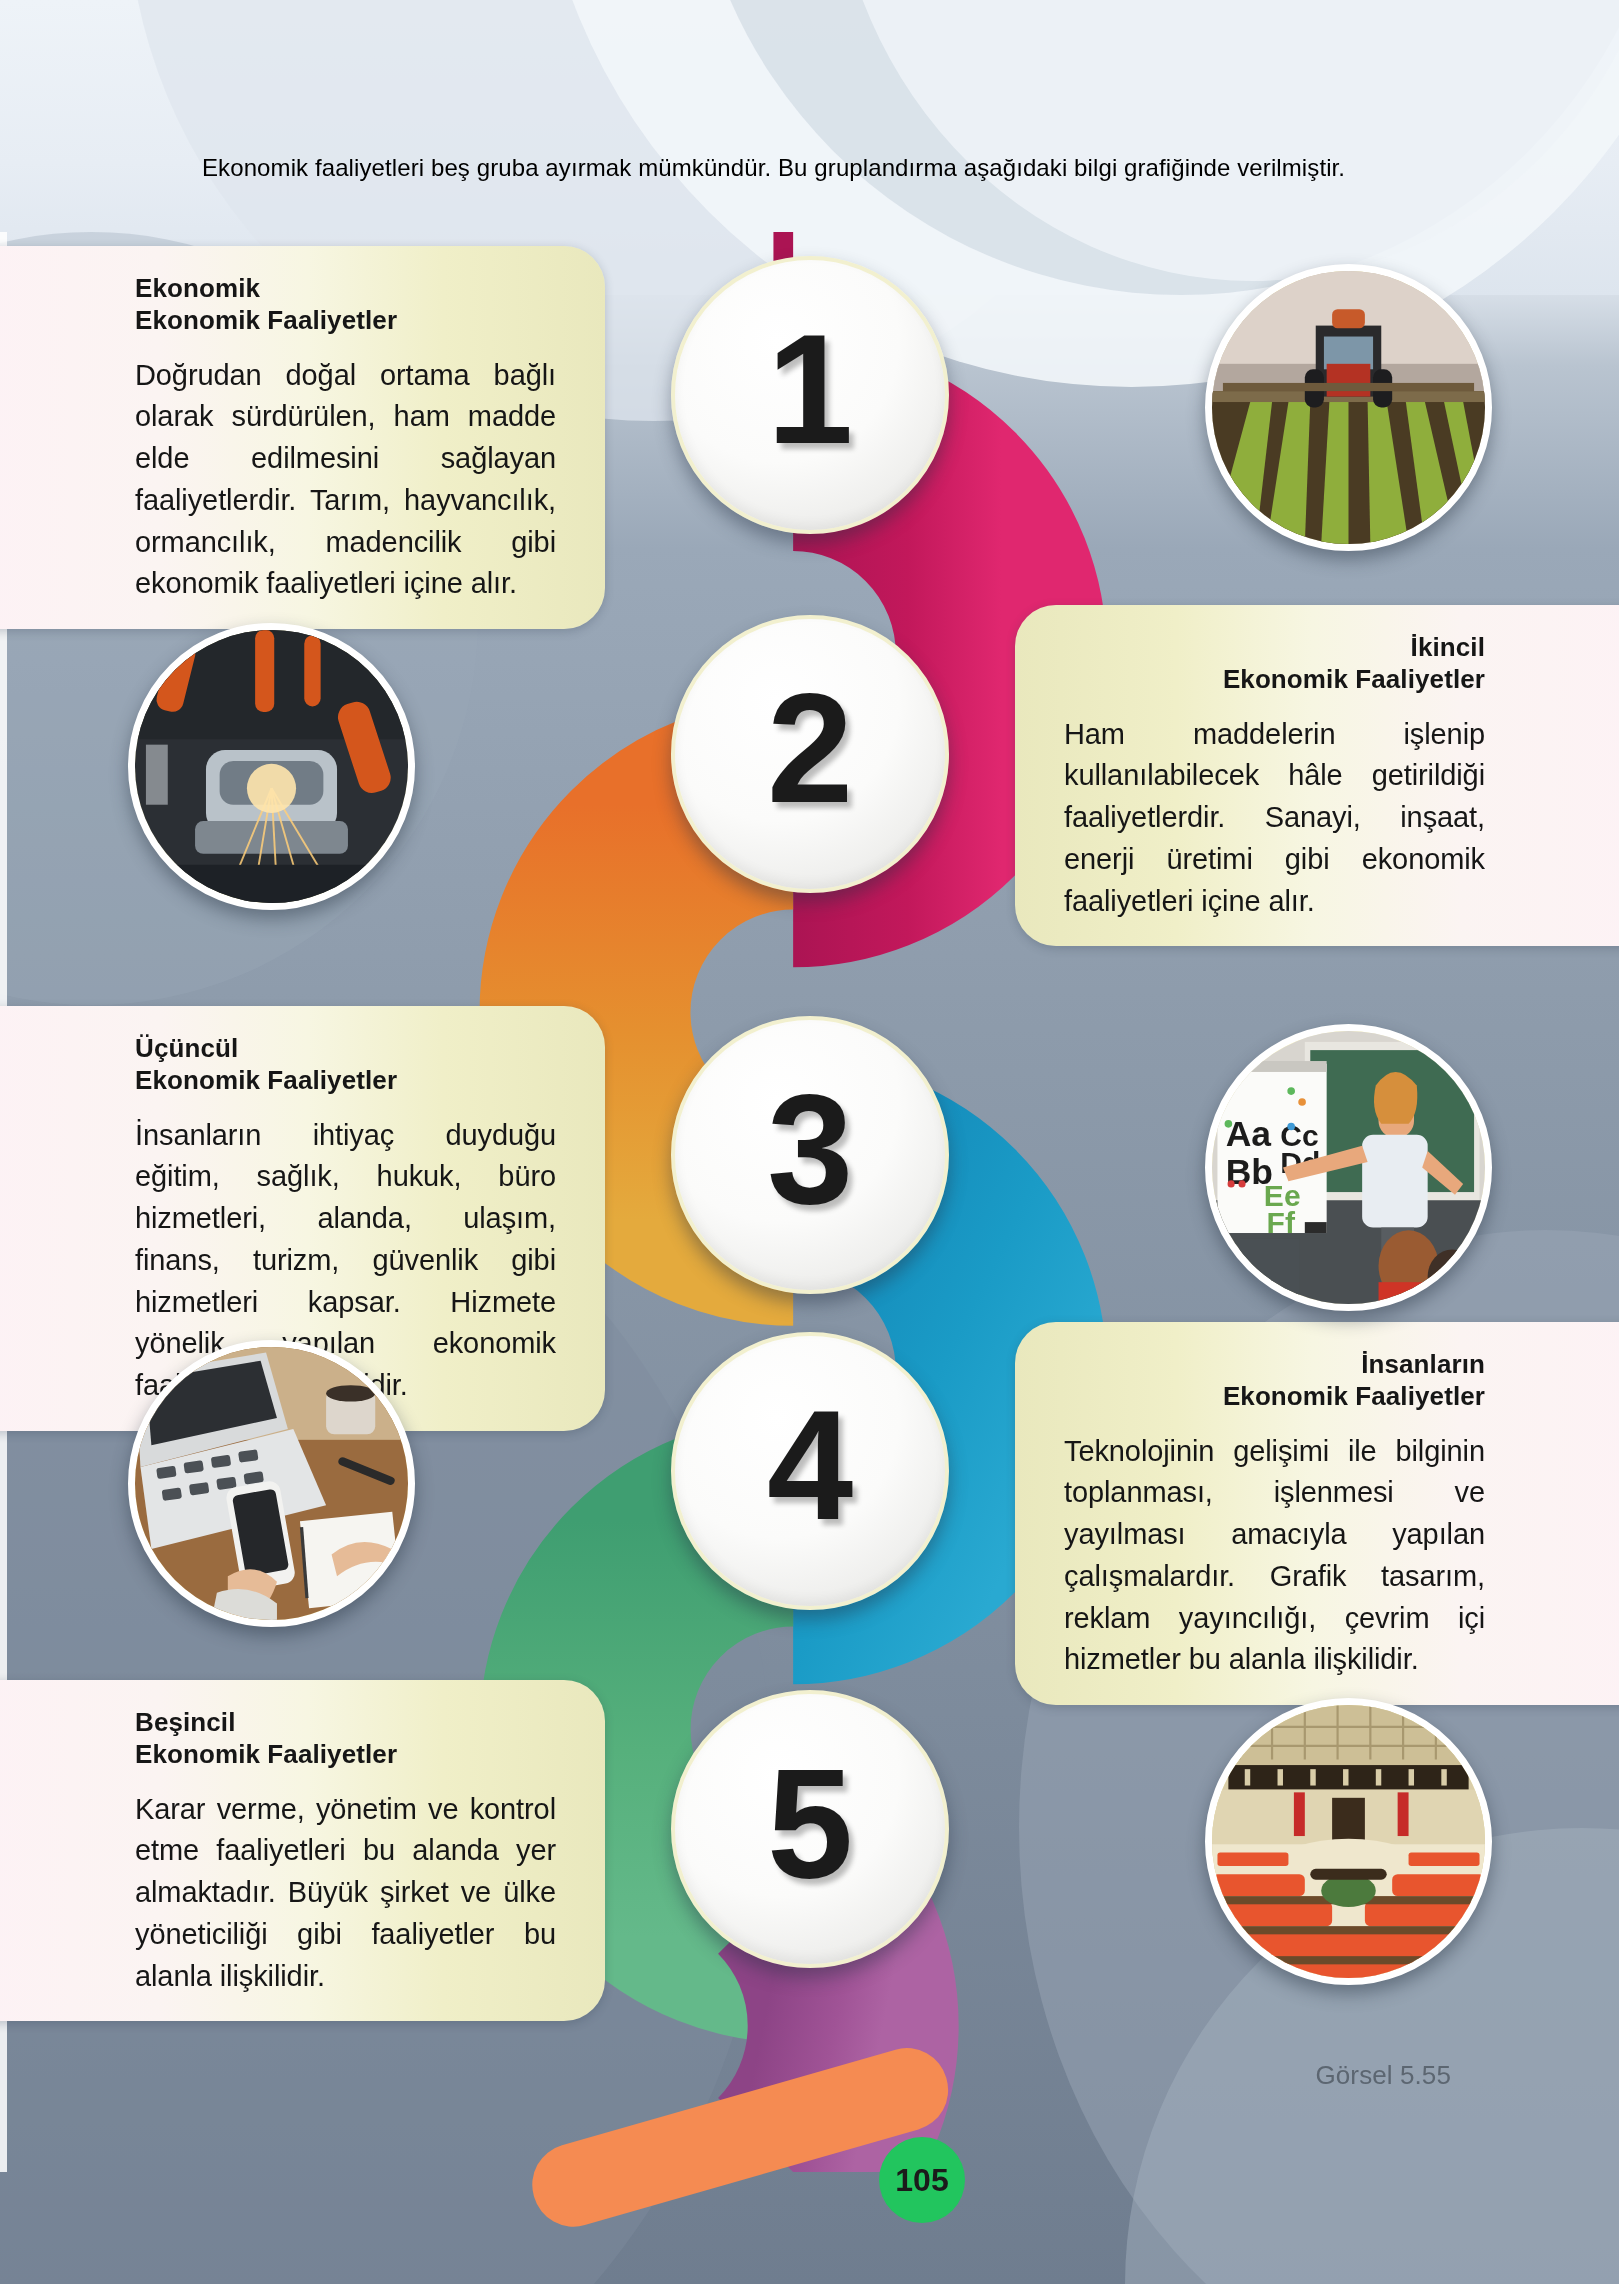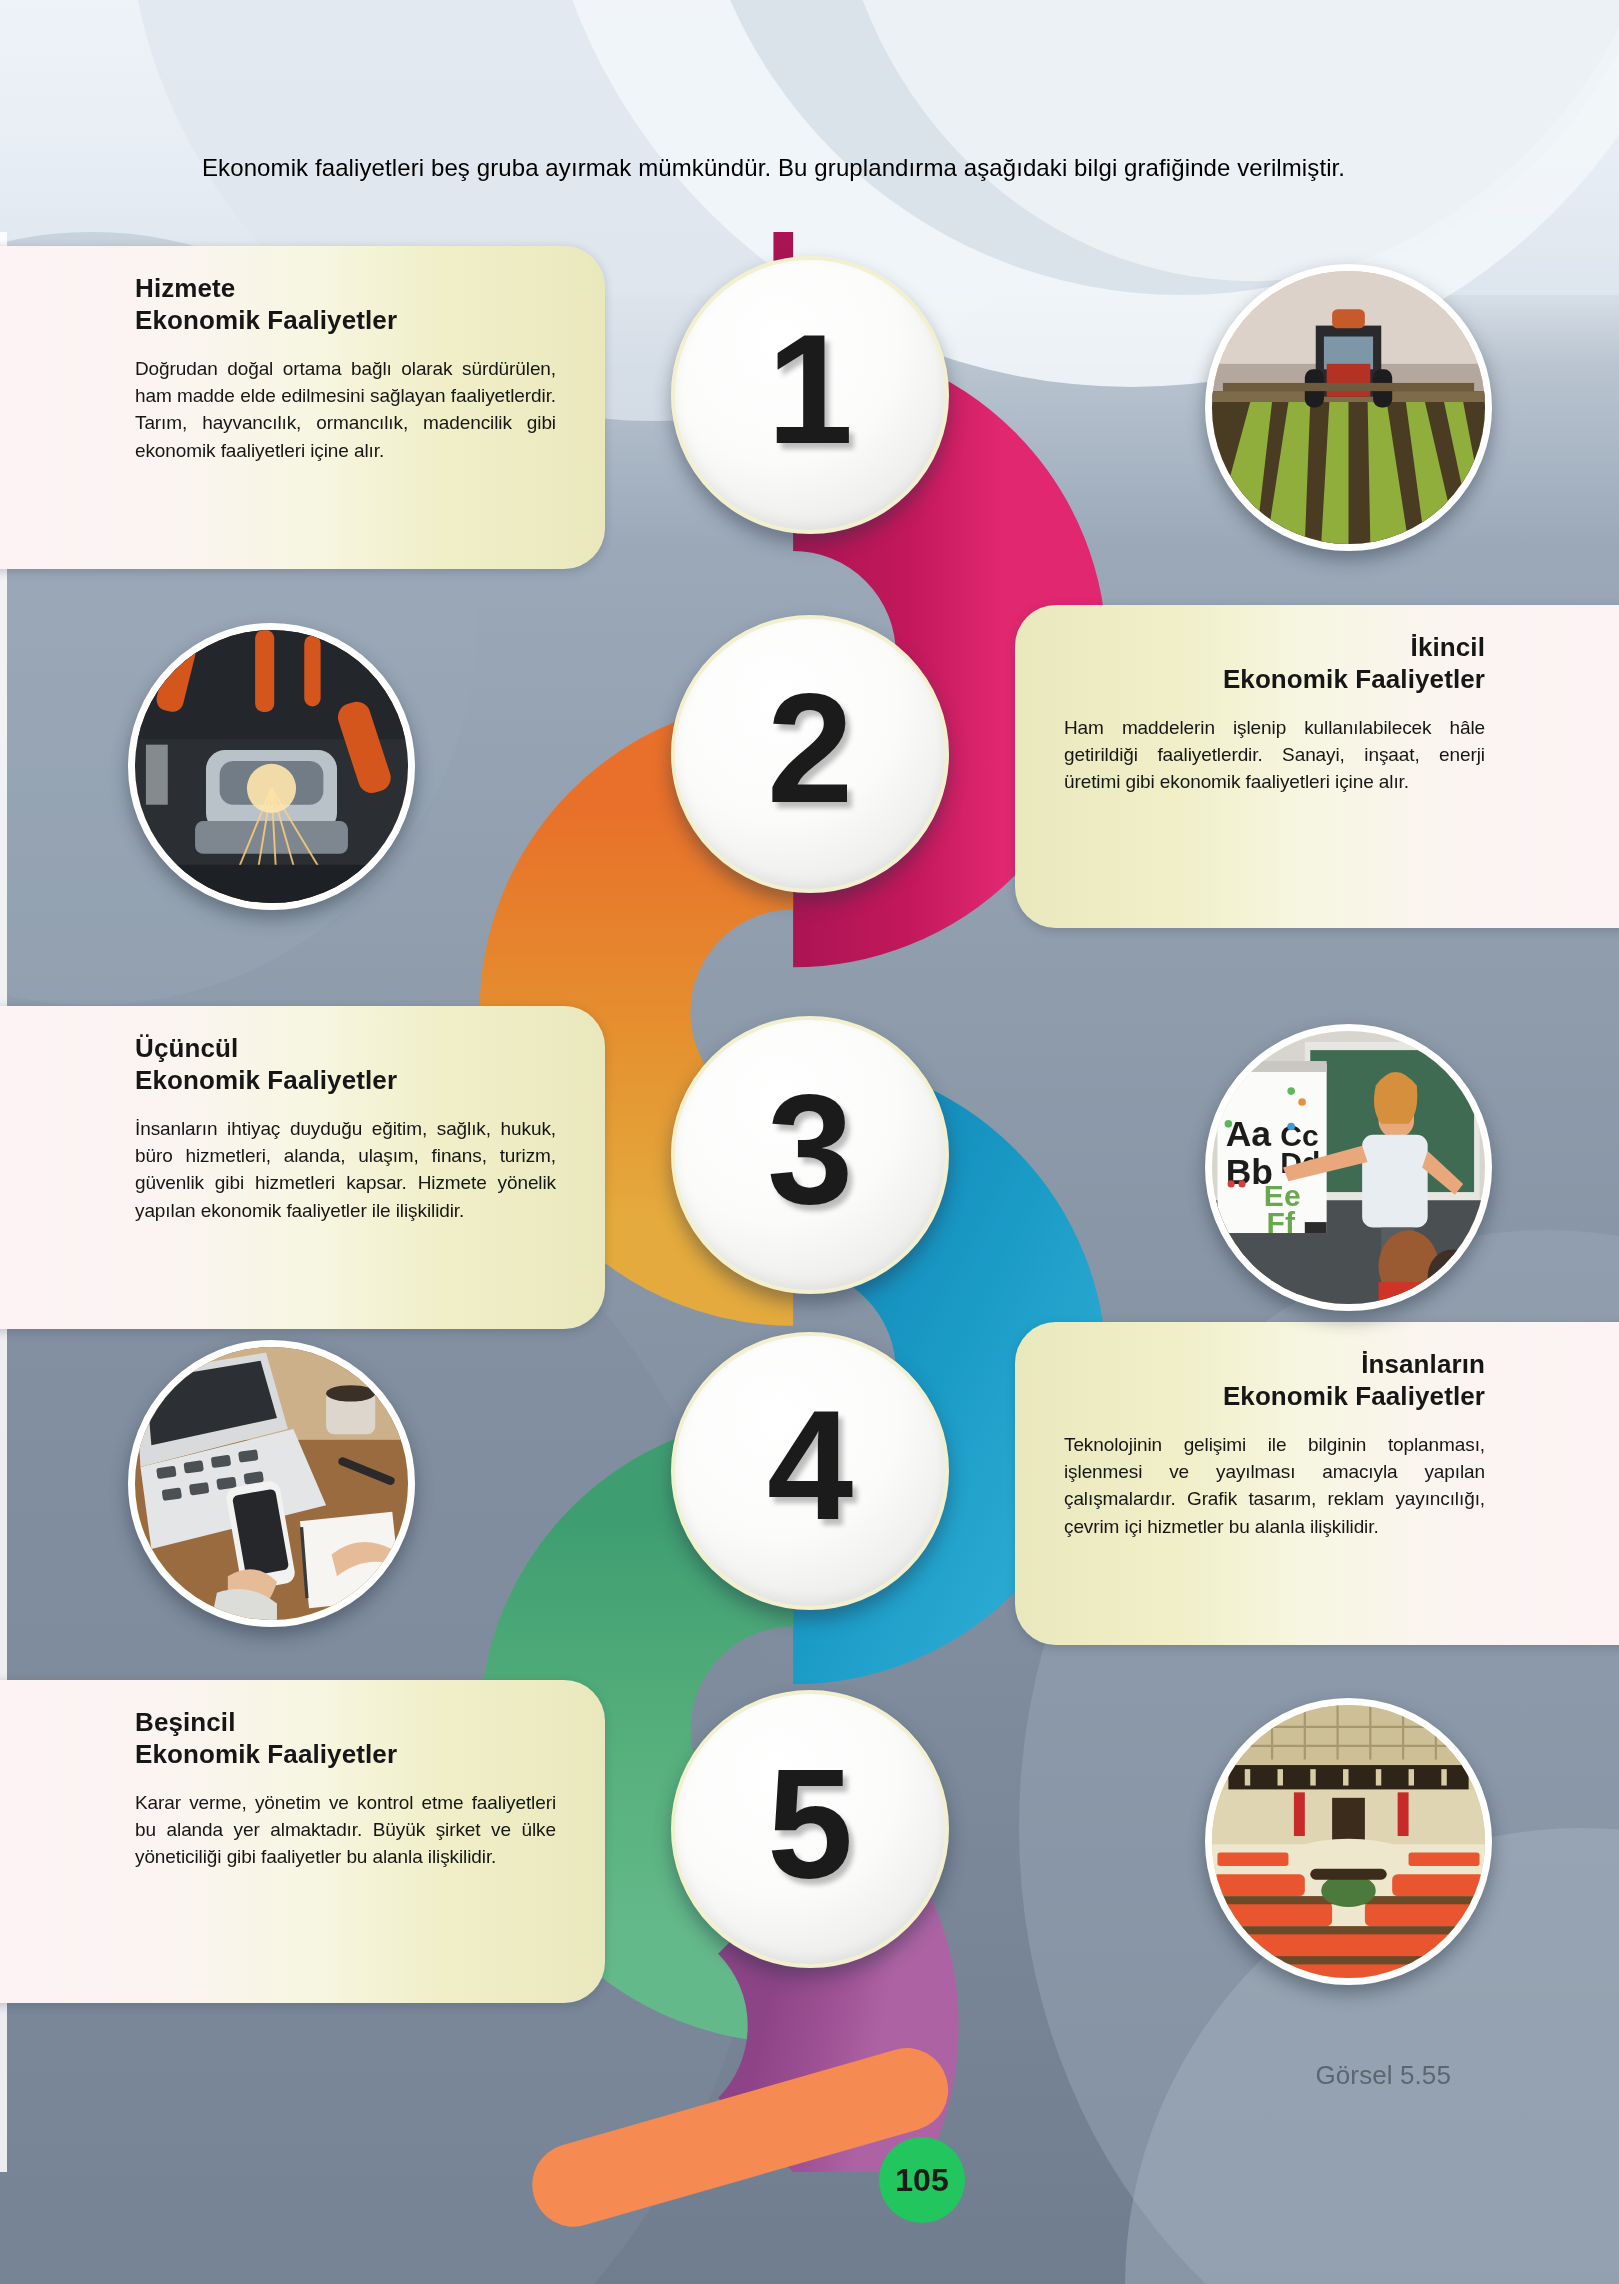--- a/index.html
+++ b/index.html
@@ -39,21 +39,21 @@
   .card{position:absolute;top:0;width:619px;min-height:323px;
     background:linear-gradient(90deg,#fdf2f5 0%,#fbf4f2 28%,#f7f6e2 52%,#f0efc8 74%,#e9e8bd 100%);
     box-shadow:0 2.8px 9.8px rgba(40,55,75,.22);}
   .card.left{left:-14px;border-top-right-radius:41px;border-bottom-right-radius:41px;padding:27px 49px 24px 149px;box-sizing:border-box;}
   .card.right{right:-14px;border-top-left-radius:41px;border-bottom-left-radius:41px;padding:27px 149px 24px 49px;box-sizing:border-box;
     background:linear-gradient(270deg,#fdf2f5 0%,#fbf4f2 28%,#f7f6e2 52%,#f0efc8 74%,#e9e8bd 100%);}
   .card.right{text-align:right;}
   .card.right .body{text-align:justify;text-align-last:left;}
   .card.left .body{text-align:justify;}
   .card-title{font-size:26px;font-weight:bold;color:#161616;line-height:1.22;letter-spacing:0.1px;}
-  .body{margin-top:18.3px;font-size:19px;line-height:1.44;color:#161616;letter-spacing:-0.1px;}
+  .body{margin-top:18.3px;font-size:29px;line-height:1.44;color:#161616;letter-spacing:-0.1px;}
 
   
   .numwrap{position:absolute;left:50%;top:9.8px;transform:translateX(-50%);width:278px;height:278px;z-index:40;}
   .numcirc{position:absolute;inset:0;border-radius:50%;
     background:radial-gradient(circle at 38% 30%,#ffffff 0%,#fbfbfa 48%,#ececea 80%,#dedcd7 100%);
     border:4.9px solid #f2f0cf;box-shadow:0 9.8px 18.3px rgba(35,48,66,.42),inset 0 -5.6px 11.2px rgba(0,0,0,.05);}
   .numtxt{position:absolute;inset:0;display:flex;align-items:center;justify-content:center;
     font-size:155px;font-weight:bold;color:#1b1b1b;line-height:1;
     text-shadow:4.9px 5.6px 4.9px rgba(60,60,60,.33);padding-bottom:9.8px;box-sizing:border-box;}
 
@@ -132,21 +132,21 @@
   <path d="M1128,1324 A296,296 0 0 1 1128,1916" fill="none" stroke="url(#gB)" stroke-width="300"></path>
 
   <path d="M1128,1834 A296,296 0 0 0 1128,2426" fill="none" stroke="url(#gG)" stroke-width="300"></path>
 
   <path d="M1128,2344 A296,296 0 0 1 1128,2760" fill="none" stroke="url(#gP)" stroke-width="300"></path>
 </svg>
 
 <div class="row r1">
   <div class="card left">
     <div class="card-title">
-      <span>Hizmete</span><br>
+      <span>Ekonomik</span><br>
       <span>Ekonomik Faaliyetler</span>
     </div>
     <div class="body">Doğrudan doğal ortama bağlı olarak sürdürülen, ham madde elde edilmesini sağlayan faaliyetlerdir. Tarım, hayvancılık, ormancılık, madencilik gibi ekonomik faaliyetleri içine alır.</div>
   </div>
   <div class="numwrap">
     <div class="numcirc"></div>
     <div class="numtxt">1</div>
   </div>
   <div class="photo right">
     <svg viewBox="0 0 100 100" preserveAspectRatio="xMidYMid slice">

